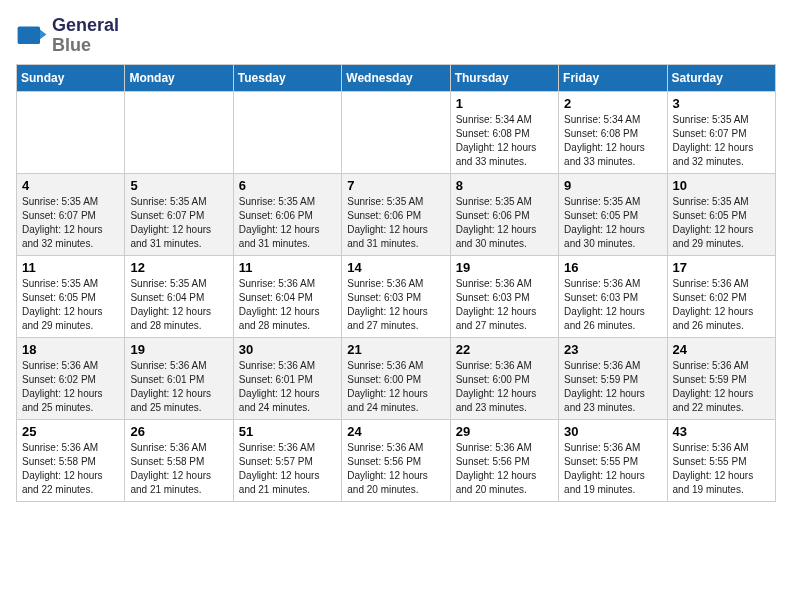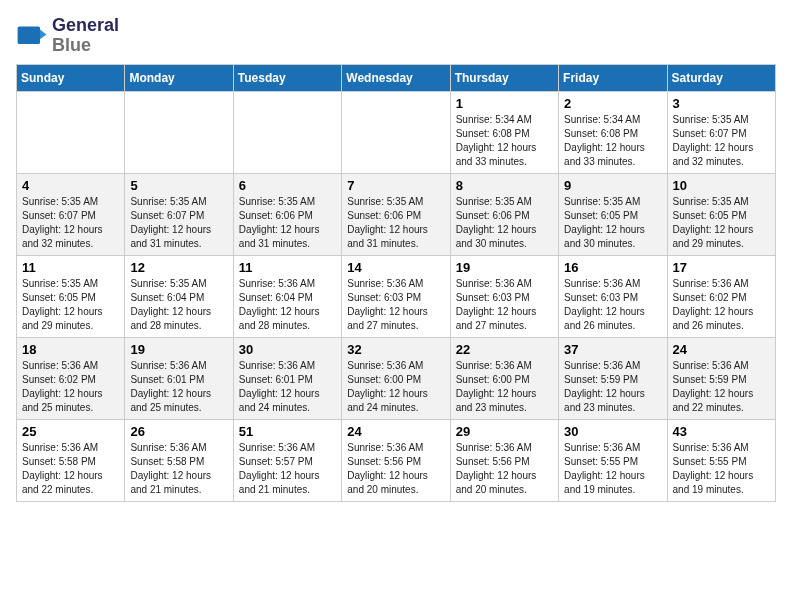--- a/index.html
+++ b/index.html
@@ -259,35 +259,35 @@
 and 25 minutes.</div>
         </td>
         <td>
           <div class="day-num">30</div>
           <div class="day-detail" style="white-space: pre-line;">Sunrise: 5:36 AM
 Sunset: 6:01 PM
 Daylight: 12 hours
 and 24 minutes.</div>
         </td>
         <td>
-          <div class="day-num">32</div>
+          <div class="day-num">21</div>
           <div class="day-detail" style="white-space: pre-line;">Sunrise: 5:36 AM
 Sunset: 6:00 PM
 Daylight: 12 hours
 and 24 minutes.</div>
         </td>
         <td>
           <div class="day-num">22</div>
           <div class="day-detail" style="white-space: pre-line;">Sunrise: 5:36 AM
 Sunset: 6:00 PM
 Daylight: 12 hours
 and 23 minutes.</div>
         </td>
         <td>
-          <div class="day-num">37</div>
+          <div class="day-num">23</div>
           <div class="day-detail" style="white-space: pre-line;">Sunrise: 5:36 AM
 Sunset: 5:59 PM
 Daylight: 12 hours
 and 23 minutes.</div>
         </td>
         <td>
           <div class="day-num">24</div>
           <div class="day-detail" style="white-space: pre-line;">Sunrise: 5:36 AM
 Sunset: 5:59 PM
 Daylight: 12 hours

